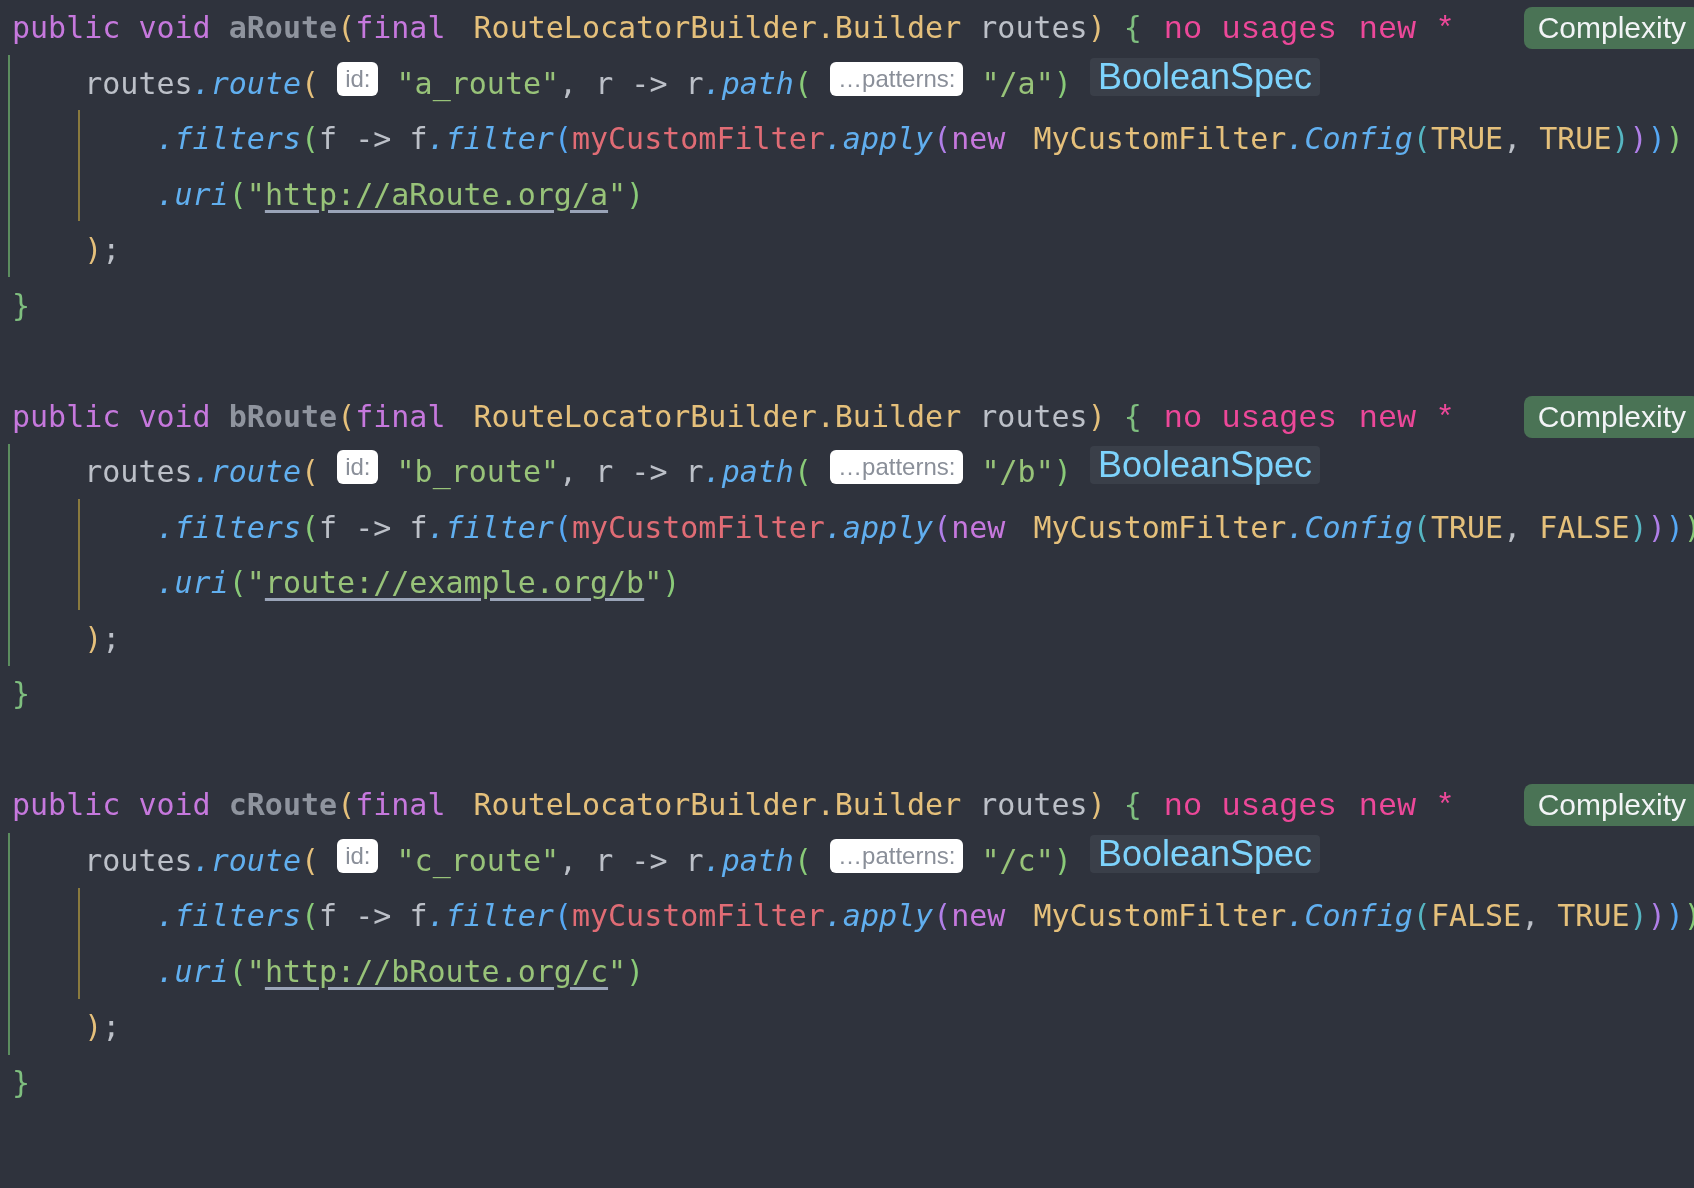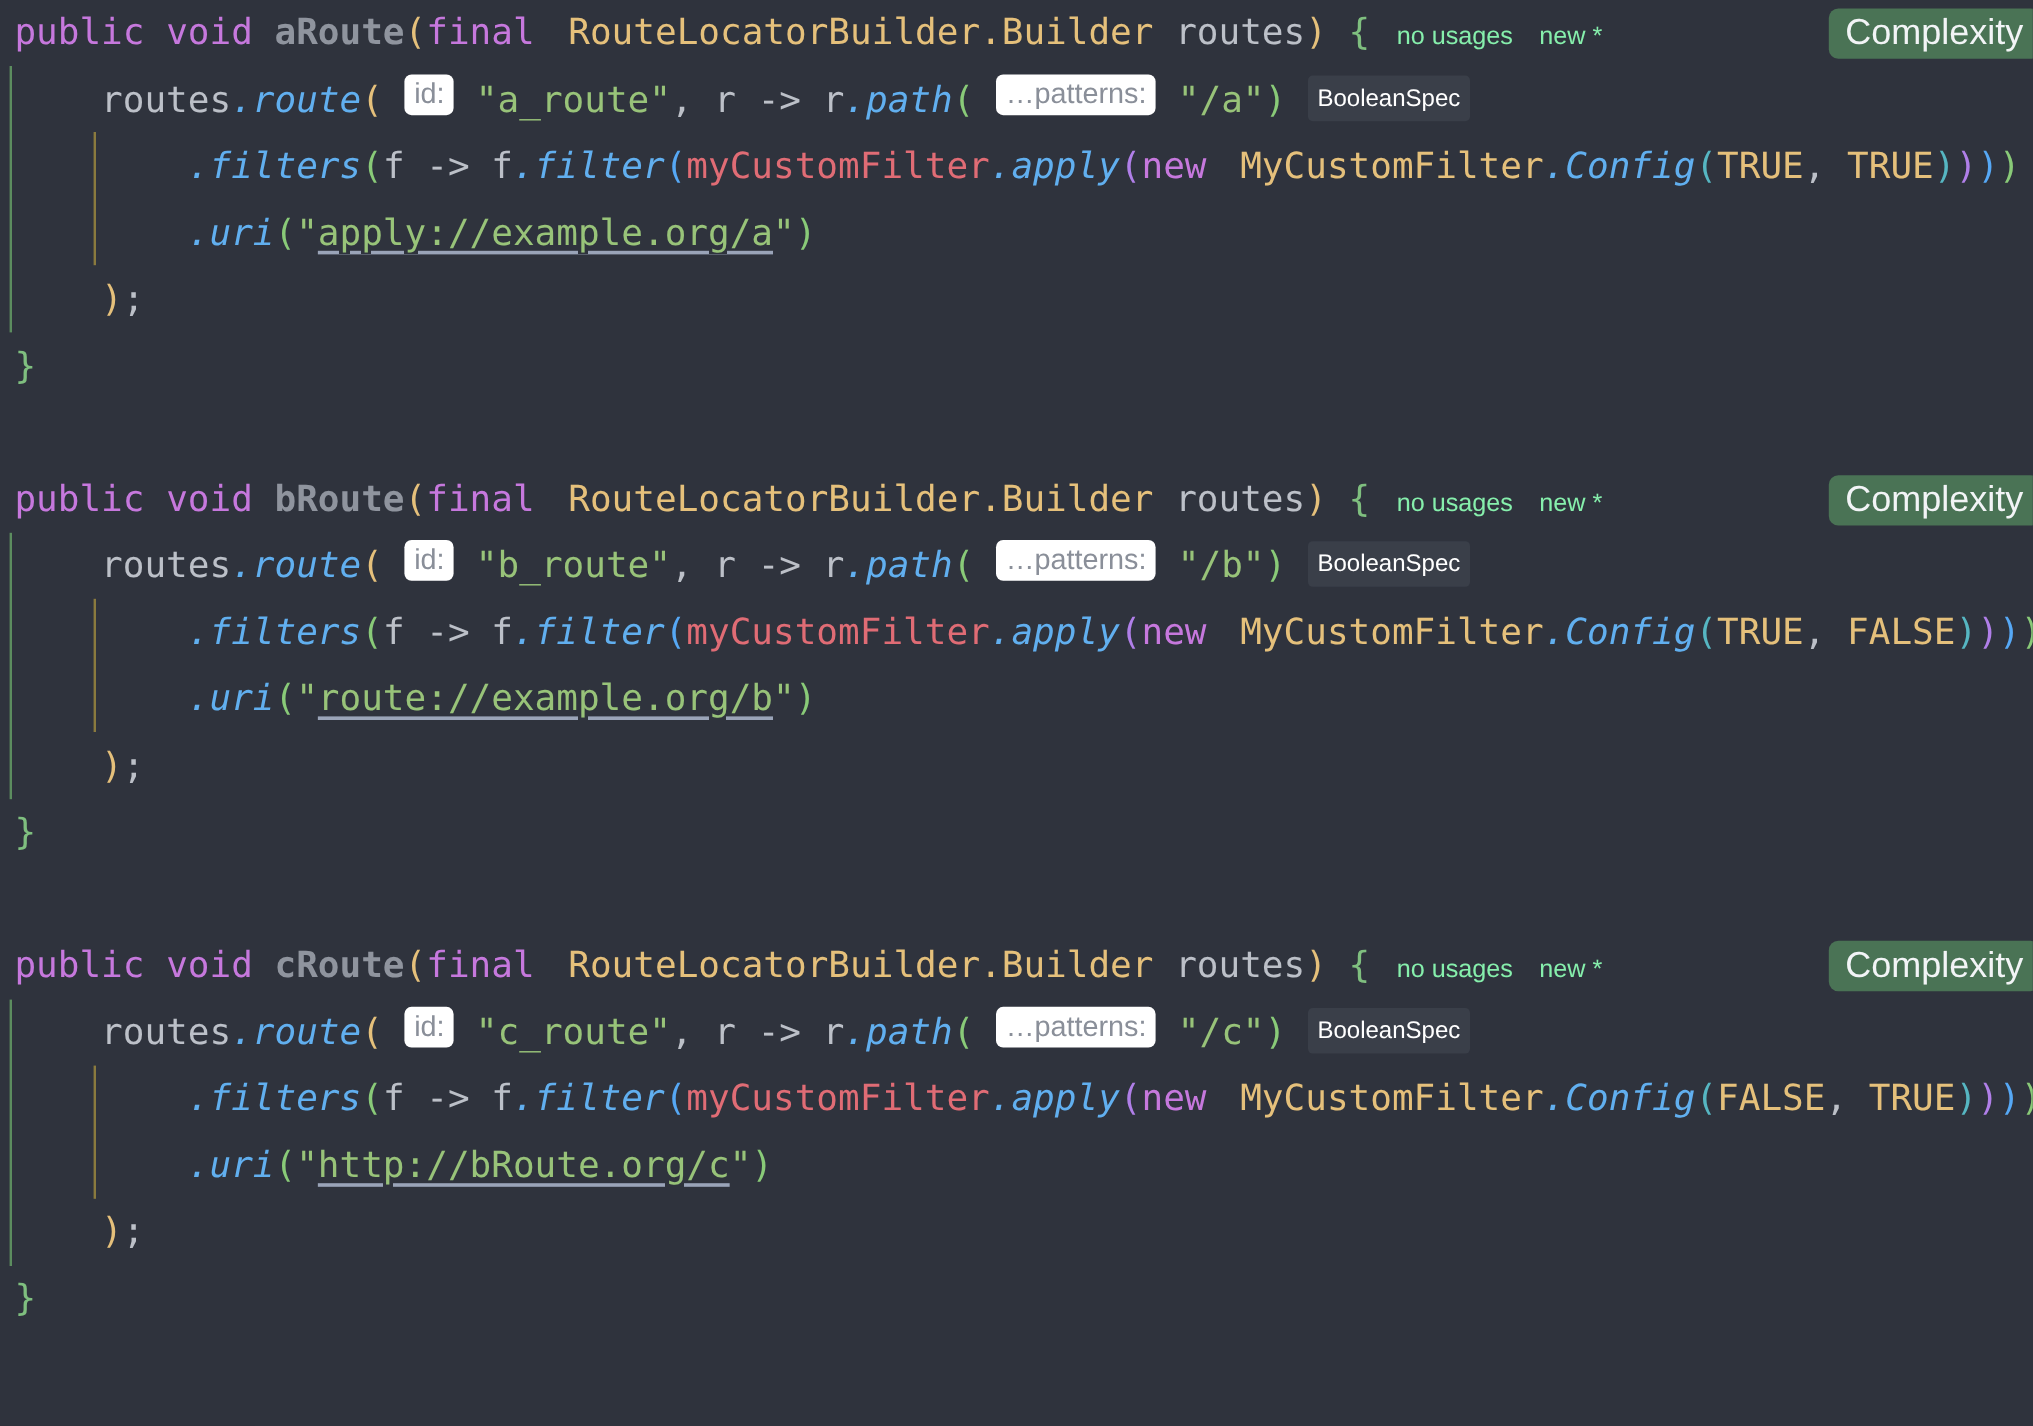--- a/index.html
+++ b/index.html
@@ -73,36 +73,36 @@
     height: 34px;
     padding: 0 8px;
     border-radius: 6px;
     vertical-align: 7px;
     letter-spacing: 0;
   }
   
   .ehint {
     display: inline-block;
     background: #3a3f49;
-    color: #ffffff;
+    color: #7dd3fc;
     font-family: "Liberation Sans", sans-serif;
-    font-size: 20px;
+    font-size: 36px;
     line-height: 38px;
     height: 38px;
     padding: 0 8px;
     border-radius: 4px;
     vertical-align: 5px;
     letter-spacing: 0;
   }
 
   
   .vision {
-    font-family: Liberation Sans, sans-serif;
-    font-size: 21px;
-    color: #86efac;
+    font-family: Liberation Mono, monospace;
+    font-size: 32px;
+    color: #ec4899;
     letter-spacing: 0;
   }
   .vision .sep { display: inline-block; width: 22px; }
 
   
   .complexity {
     position: absolute;
     right: -6px;
     top: 7px;
     background: #4a7355;
@@ -139,21 +139,21 @@
 
   <div class="guide green" style="left:8px;  top:833px; height:222px;"></div>
   <div class="guide olive" style="left:78px; top:888px; height:111px;"></div>
 
   <div class="line"><span class="code"><span class="kw">public</span> <span class="kw">void</span> <span class="mdecl">aRoute</span><span class="p1">(</span><span class="kw">final</span> <span class="type">RouteLocatorBuilder.Builder</span> <span class="ident">routes</span><span class="p1">)</span> <span class="brace-g">{</span><span class="vision"><span class="sep"></span><span>no usages</span><span class="sep"></span><span>new</span> <span>*</span></span></span><span class="complexity">Complexity</span></div>
 
   <div class="line"><span class="code">    <span class="ident">routes</span><span class="mcall">.route</span><span class="p1">(</span> <span class="hint">id:</span> <span class="str">"a_route"</span><span class="dot">,</span> <span class="ident">r</span> <span class="arrow">-&gt;</span> <span class="ident">r</span><span class="mcall">.path</span><span class="p5">(</span> <span class="hint">…patterns:</span> <span class="str">"/a"</span><span class="p5">)</span> <span class="ehint">BooleanSpec</span></span></div>
 
   <div class="line"><span class="code">        <span class="mcall">.filters</span><span class="p5">(</span><span class="ident">f</span> <span class="arrow">-&gt;</span> <span class="ident">f</span><span class="mcall">.filter</span><span class="p4">(</span><span class="field">myCustomFilter</span><span class="mcall">.apply</span><span class="p3">(</span><span class="kw">new</span> <span class="type">MyCustomFilter</span><span class="mcall">.Config</span><span class="p2">(</span><span class="cnst">TRUE</span><span class="dot">,</span> <span class="cnst">TRUE</span><span class="p2">)</span><span class="p3">)</span><span class="p4">)</span><span class="p5">)</span> <span class="ehint">U</span></span></div>
 
-  <div class="line"><span class="code">        <span class="mcall">.uri</span><span class="p5">(</span><span class="str">"</span><span class="lnk">apply://example.org/a</span><span class="str">"</span><span class="p5">)</span></span></div>
+  <div class="line"><span class="code">        <span class="mcall">.uri</span><span class="p5">(</span><span class="str">"</span><span class="lnk">http://aRoute.org/a</span><span class="str">"</span><span class="p5">)</span></span></div>
 
   <div class="line"><span class="code">    <span class="p1">)</span><span class="semi">;</span></span></div>
 
   <div class="line"><span class="code"><span class="brace-g">}</span></span></div>
 
   <div class="line blank"><span class="code"> </span></div>
 
   <div class="line"><span class="code"><span class="kw">public</span> <span class="kw">void</span> <span class="mdecl">bRoute</span><span class="p1">(</span><span class="kw">final</span> <span class="type">RouteLocatorBuilder.Builder</span> <span class="ident">routes</span><span class="p1">)</span> <span class="brace-g">{</span><span class="vision"><span class="sep"></span><span>no usages</span><span class="sep"></span><span>new</span> <span>*</span></span></span><span class="complexity">Complexity</span></div>
 
   <div class="line"><span class="code">    <span class="ident">routes</span><span class="mcall">.route</span><span class="p1">(</span> <span class="hint">id:</span> <span class="str">"b_route"</span><span class="dot">,</span> <span class="ident">r</span> <span class="arrow">-&gt;</span> <span class="ident">r</span><span class="mcall">.path</span><span class="p5">(</span> <span class="hint">…patterns:</span> <span class="str">"/b"</span><span class="p5">)</span> <span class="ehint">BooleanSpec</span></span></div>

